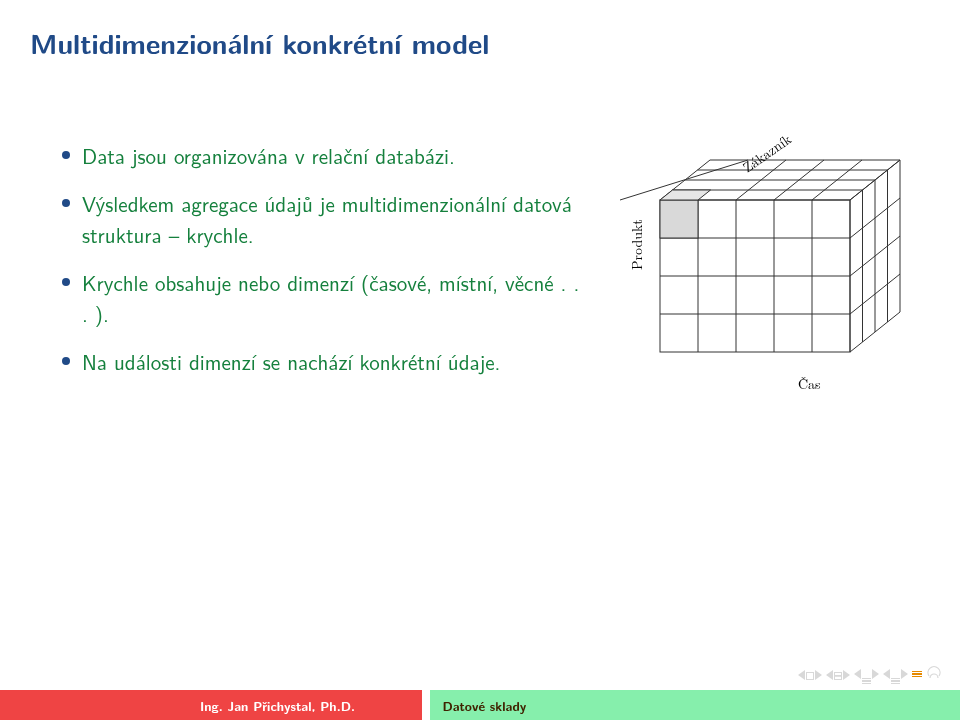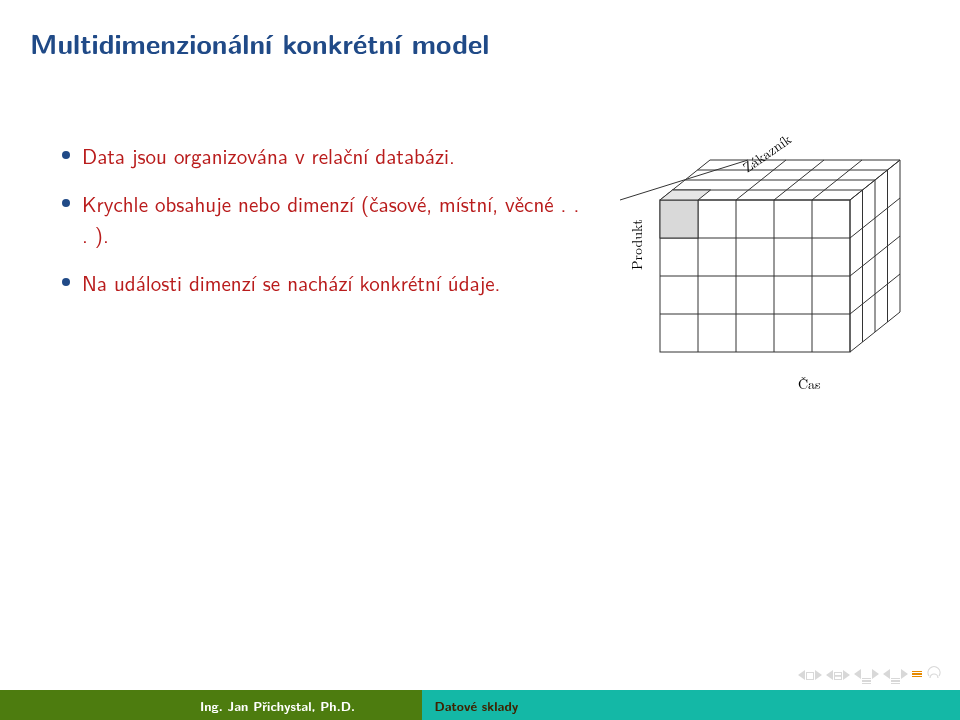--- a/index.html
+++ b/index.html
@@ -18,21 +18,21 @@
     font-size: 28px;
     font-weight: bold;
     color: #204a87;
   }
   .content {
     position: absolute;
     top: 140px;
     left: 60px;
     width: 520px;
     font-size: 21px;
-    color: #b91c1c;
+    color: #15803d;
     line-height: 1.45;
   }
   .bullets { list-style: none; }
   .bullets li {
     position: relative;
     padding-left: 22px;
     margin-bottom: 18px;
   }
   .bullets li::before {
     content: "";
@@ -73,30 +73,31 @@
     bottom: 0;
     left: 0; right: 0;
     height: 30px;
     display: flex;
     font-size: 13px;
     font-weight: bold;
     color: #fff;
   }
   .footer .author {
     flex: 0 0 44%;
-    background: #4d7c0f;
+    background: #ef4444;
     display: flex; align-items: center;
     padding-left: 200px;
   }
   .footer .topic {
     flex: 1;
-    background: #14b8a6;
+    background: #86efac;
     display: flex; align-items: center;
     padding-left: 12px;
     color: #402200;
+    margin-left: 8px;
   }
   .navbar {
     position: absolute;
     bottom: 36px;
     right: 18px;
     display: flex;
     align-items: center;
     gap: 4px;
     color: #d8d8d8;
     font-size: 13px;
@@ -119,20 +120,21 @@
   .arc svg { width:16px;height:16px; }
 </style>
 </head>
 <body>
 
 <div class="title">Multidimenzionální konkrétní model</div>
 
 <div class="content">
   <ul class="bullets">
     <li>Data jsou organizována v relační databázi.</li>
+    <li>Výsledkem agregace údajů je multidimenzionální datová struktura – krychle.</li>
     <li>Krychle obsahuje nebo dimenzí (časové, místní, věcné . . . ).</li>
     <li>Na události dimenzí se nachází konkrétní údaje.</li>
   </ul>
 </div>
 
 <div class="cube-wrap">
   <svg viewBox="0 0 300 280">
     <g stroke="#333" stroke-width="1" fill="none">
 
       <rect x="40" y="70" width="190" height="152"></rect>

